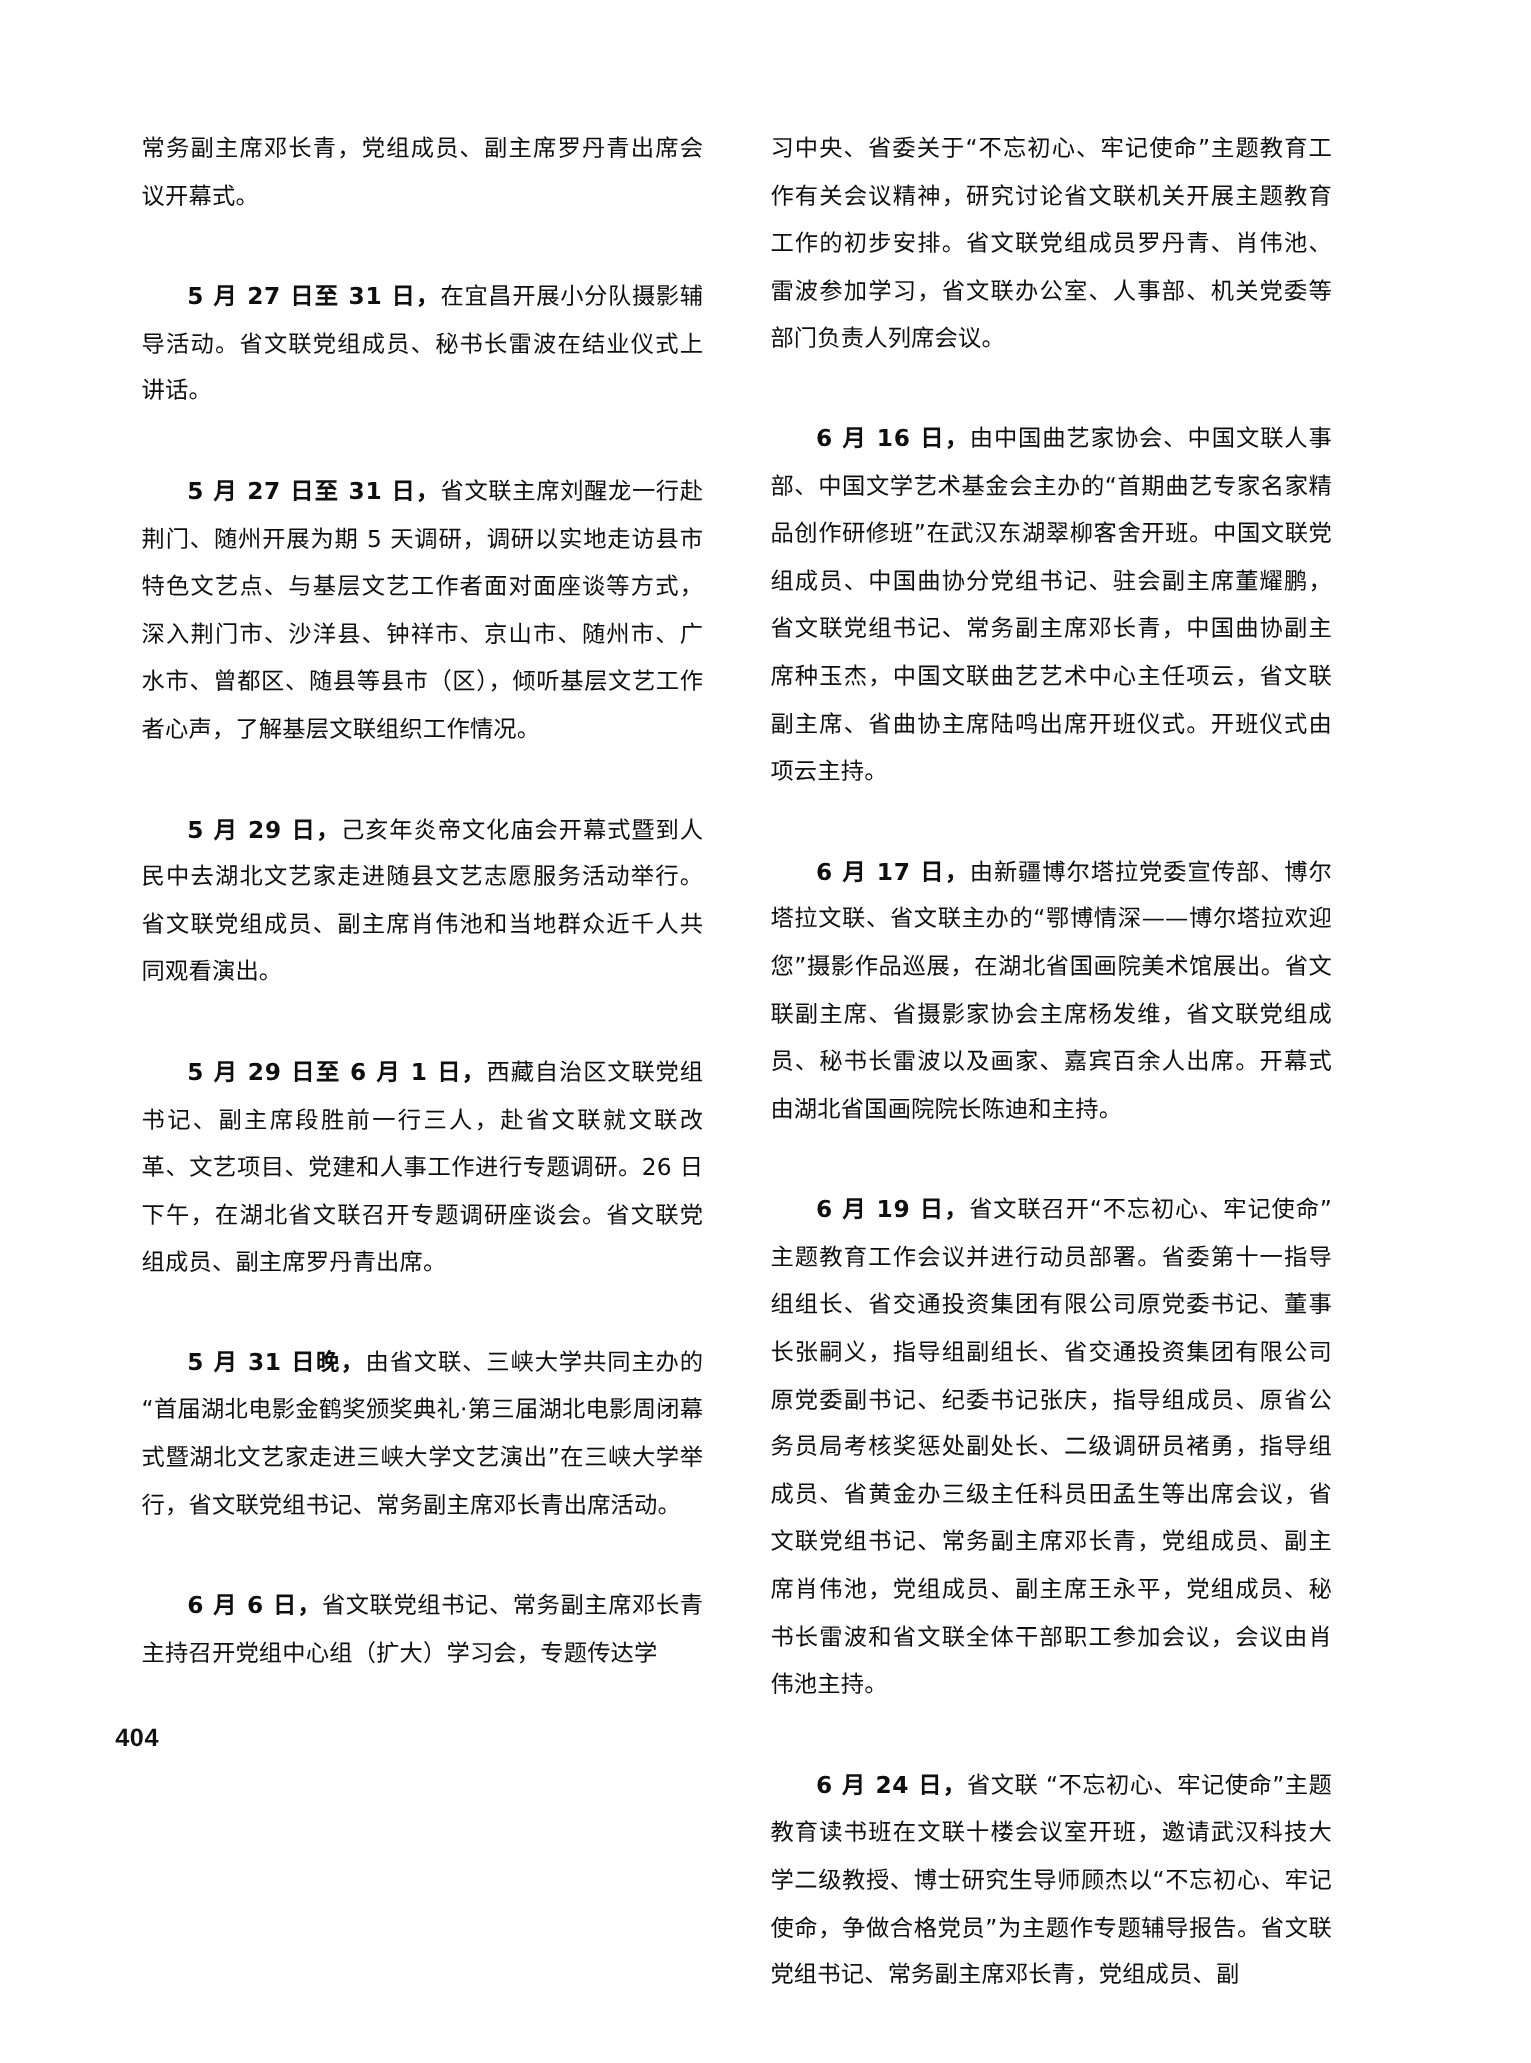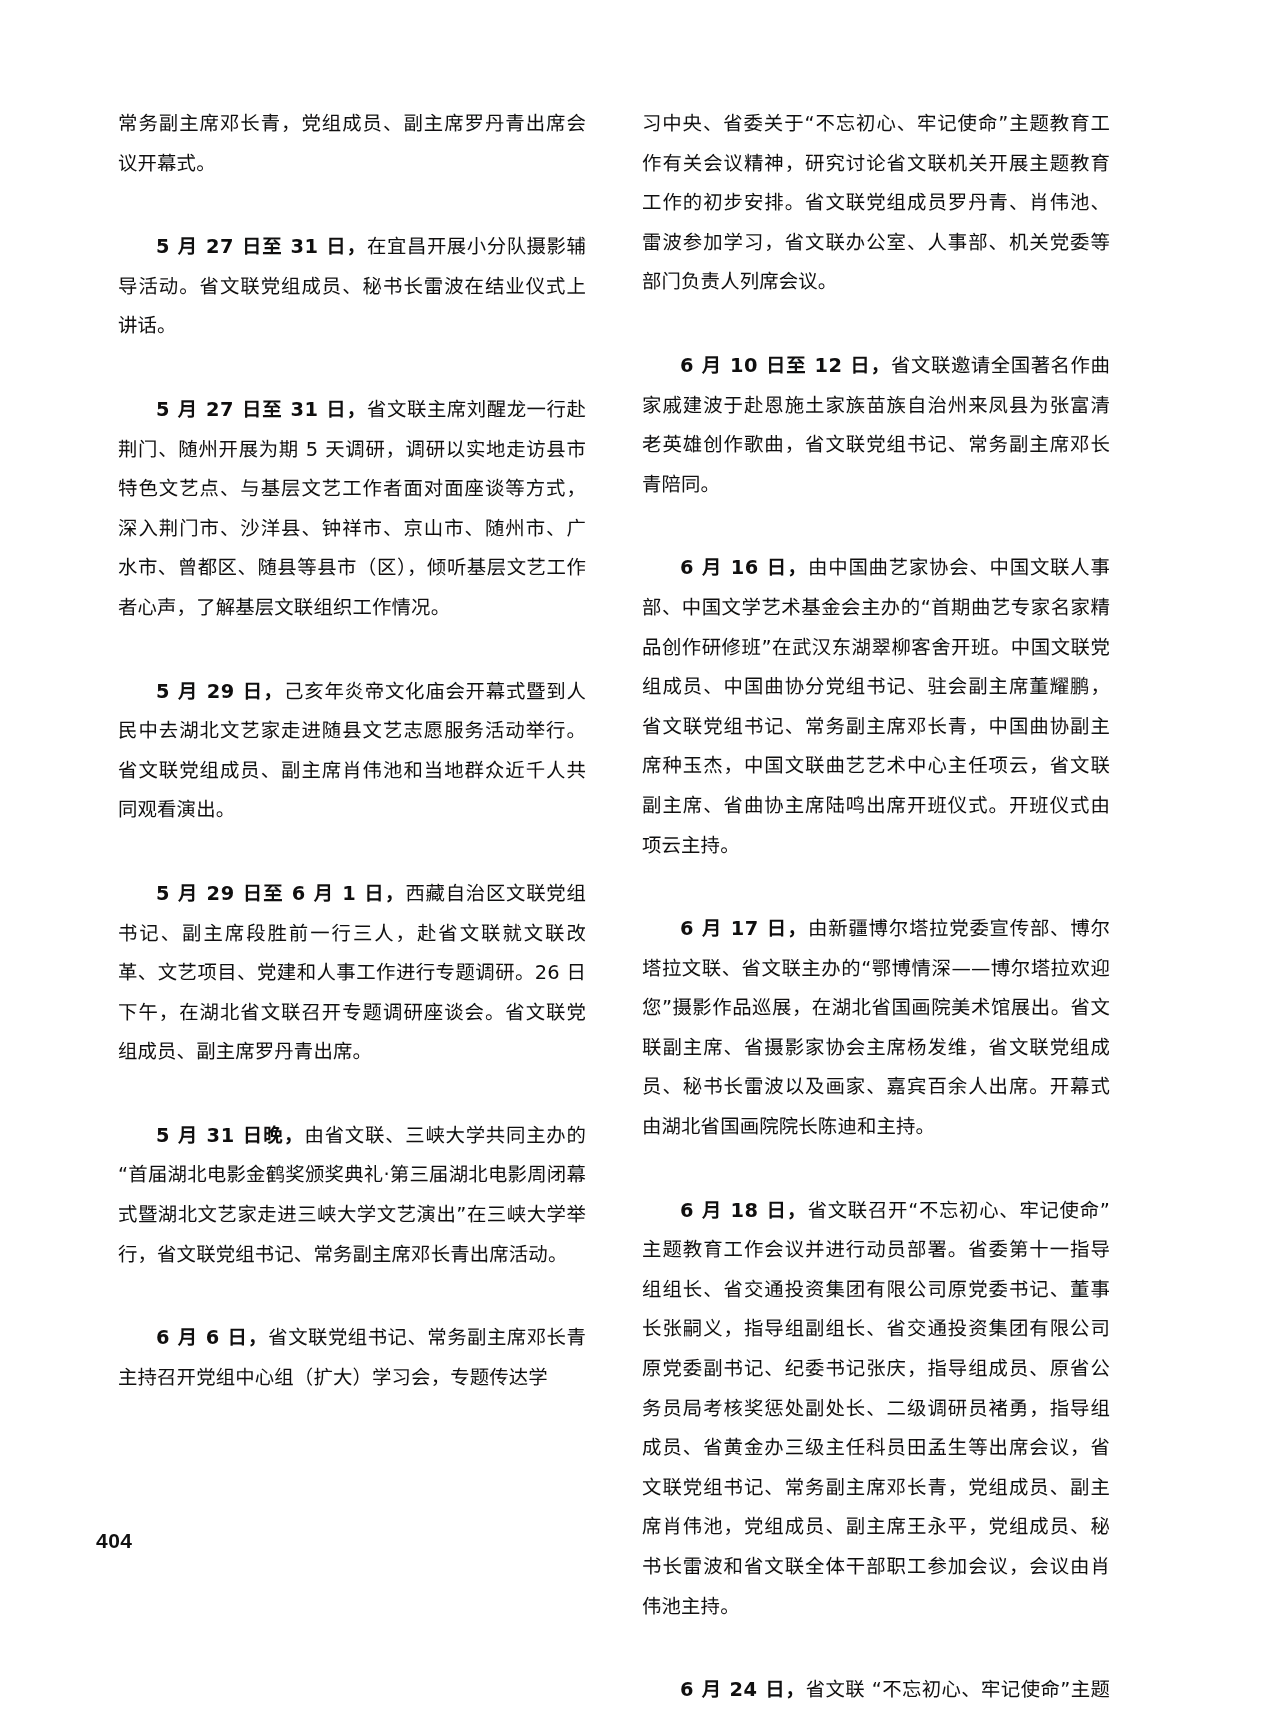--- a/index.html
+++ b/index.html
@@ -62,21 +62,21 @@
   }
 
   .datelead {
     font-weight: bold;
     letter-spacing: 0.6px;
   }
 
   .pagenum {
     position: absolute;
     left: 96px;
-    top: 1529px;
+    top: 1437px;
     font-size: 21px;
     font-weight: bold;
     letter-spacing: 0.5px;
     color: #111111;
     font-family: "Liberation Sans", sans-serif;
   }
 </style>
 </head>
 <body>
 
@@ -88,24 +88,23 @@
         <p class="para"><span>常务副主席邓长青，党组成员、副主席罗丹青出席会议开幕式。</span></p>
         <p class="para indent"><span class="datelead">5 月 27 日至 31 日，</span><span>在宜昌开展小分队摄影辅导活动。省文联党组成员、秘书长雷波在结业仪式上讲话。</span></p>
         <p class="para indent"><span class="datelead">5 月 27 日至 31 日，</span><span>省文联主席刘醒龙一行赴荆门、随州开展为期 5 天调研，调研以实地走访县市特色文艺点、与基层文艺工作者面对面座谈等方式，深入荆门市、沙洋县、钟祥市、京山市、随州市、广水市、曾都区、随县等县市（区），倾听基层文艺工作者心声，了解基层文联组织工作情况。</span></p>
         <p class="para indent"><span class="datelead">5 月 29 日，</span><span>己亥年炎帝文化庙会开幕式暨到人民中去湖北文艺家走进随县文艺志愿服务活动举行。省文联党组成员、副主席肖伟池和当地群众近千人共同观看演出。</span></p>
         <p class="para indent"><span class="datelead">5 月 29 日至 6 月 1 日，</span><span>西藏自治区文联党组书记、副主席段胜前一行三人，赴省文联就文联改革、文艺项目、党建和人事工作进行专题调研。26 日下午，在湖北省文联召开专题调研座谈会。省文联党组成员、副主席罗丹青出席。</span></p>
         <p class="para indent"><span class="datelead">5 月 31 日晚，</span><span>由省文联、三峡大学共同主办的“首届湖北电影金鹤奖颁奖典礼·第三届湖北电影周闭幕式暨湖北文艺家走进三峡大学文艺演出”在三峡大学举行，省文联党组书记、常务副主席邓长青出席活动。</span></p>
         <p class="para indent"><span class="datelead">6 月 6 日，</span><span>省文联党组书记、常务副主席邓长青主持召开党组中心组（扩大）学习会，专题传达学</span></p>
       </div>
     <div class="column" id="col-right">
         <p class="para"><span>习中央、省委关于“不忘初心、牢记使命”主题教育工作有关会议精神，研究讨论省文联机关开展主题教育工作的初步安排。省文联党组成员罗丹青、肖伟池、雷波参加学习，省文联办公室、人事部、机关党委等部门负责人列席会议。</span></p>
-        <p class="para indent"><span class="datelead">6 月 10 日至 12 日，</span><span>省文联邀请全国著名作曲家戚建波于赴恩施土家族苗族自治州来凤县为张富清老英雄创作歌曲，省文联党组书记、常务副主席邓长青陪同。</span></p>
         <p class="para indent"><span class="datelead">6 月 16 日，</span><span>由中国曲艺家协会、中国文联人事部、中国文学艺术基金会主办的“首期曲艺专家名家精品创作研修班”在武汉东湖翠柳客舍开班。中国文联党组成员、中国曲协分党组书记、驻会副主席董耀鹏，省文联党组书记、常务副主席邓长青，中国曲协副主席种玉杰，中国文联曲艺艺术中心主任项云，省文联副主席、省曲协主席陆鸣出席开班仪式。开班仪式由项云主持。</span></p>
         <p class="para indent"><span class="datelead">6 月 17 日，</span><span>由新疆博尔塔拉党委宣传部、博尔塔拉文联、省文联主办的“鄂博情深——博尔塔拉欢迎您”摄影作品巡展，在湖北省国画院美术馆展出。省文联副主席、省摄影家协会主席杨发维，省文联党组成员、秘书长雷波以及画家、嘉宾百余人出席。开幕式由湖北省国画院院长陈迪和主持。</span></p>
-        <p class="para indent"><span class="datelead">6 月 18 日，</span><span>省文联召开“不忘初心、牢记使命”主题教育工作会议并进行动员部署。省委第十一指导组组长、省交通投资集团有限公司原党委书记、董事长张嗣义，指导组副组长、省交通投资集团有限公司原党委副书记、纪委书记张庆，指导组成员、原省公务员局考核奖惩处副处长、二级调研员褚勇，指导组成员、省黄金办三级主任科员田孟生等出席会议，省文联党组书记、常务副主席邓长青，党组成员、副主席肖伟池，党组成员、副主席王永平，党组成员、秘书长雷波和省文联全体干部职工参加会议，会议由肖伟池主持。</span></p>
+        <p class="para indent"><span class="datelead">6 月 19 日，</span><span>省文联召开“不忘初心、牢记使命”主题教育工作会议并进行动员部署。省委第十一指导组组长、省交通投资集团有限公司原党委书记、董事长张嗣义，指导组副组长、省交通投资集团有限公司原党委副书记、纪委书记张庆，指导组成员、原省公务员局考核奖惩处副处长、二级调研员褚勇，指导组成员、省黄金办三级主任科员田孟生等出席会议，省文联党组书记、常务副主席邓长青，党组成员、副主席肖伟池，党组成员、副主席王永平，党组成员、秘书长雷波和省文联全体干部职工参加会议，会议由肖伟池主持。</span></p>
         <p class="para indent"><span class="datelead">6 月 24 日，</span><span>省文联 “不忘初心、牢记使命”主题教育读书班在文联十楼会议室开班，邀请武汉科技大学二级教授、博士研究生导师顾杰以“不忘初心、牢记使命，争做合格党员”为主题作专题辅导报告。省文联党组书记、常务副主席邓长青，党组成员、副</span></p>
       </div>
 
   </div>
 
   <div class="pagenum">404</div>
 
 </div>
 
 </body></html>

